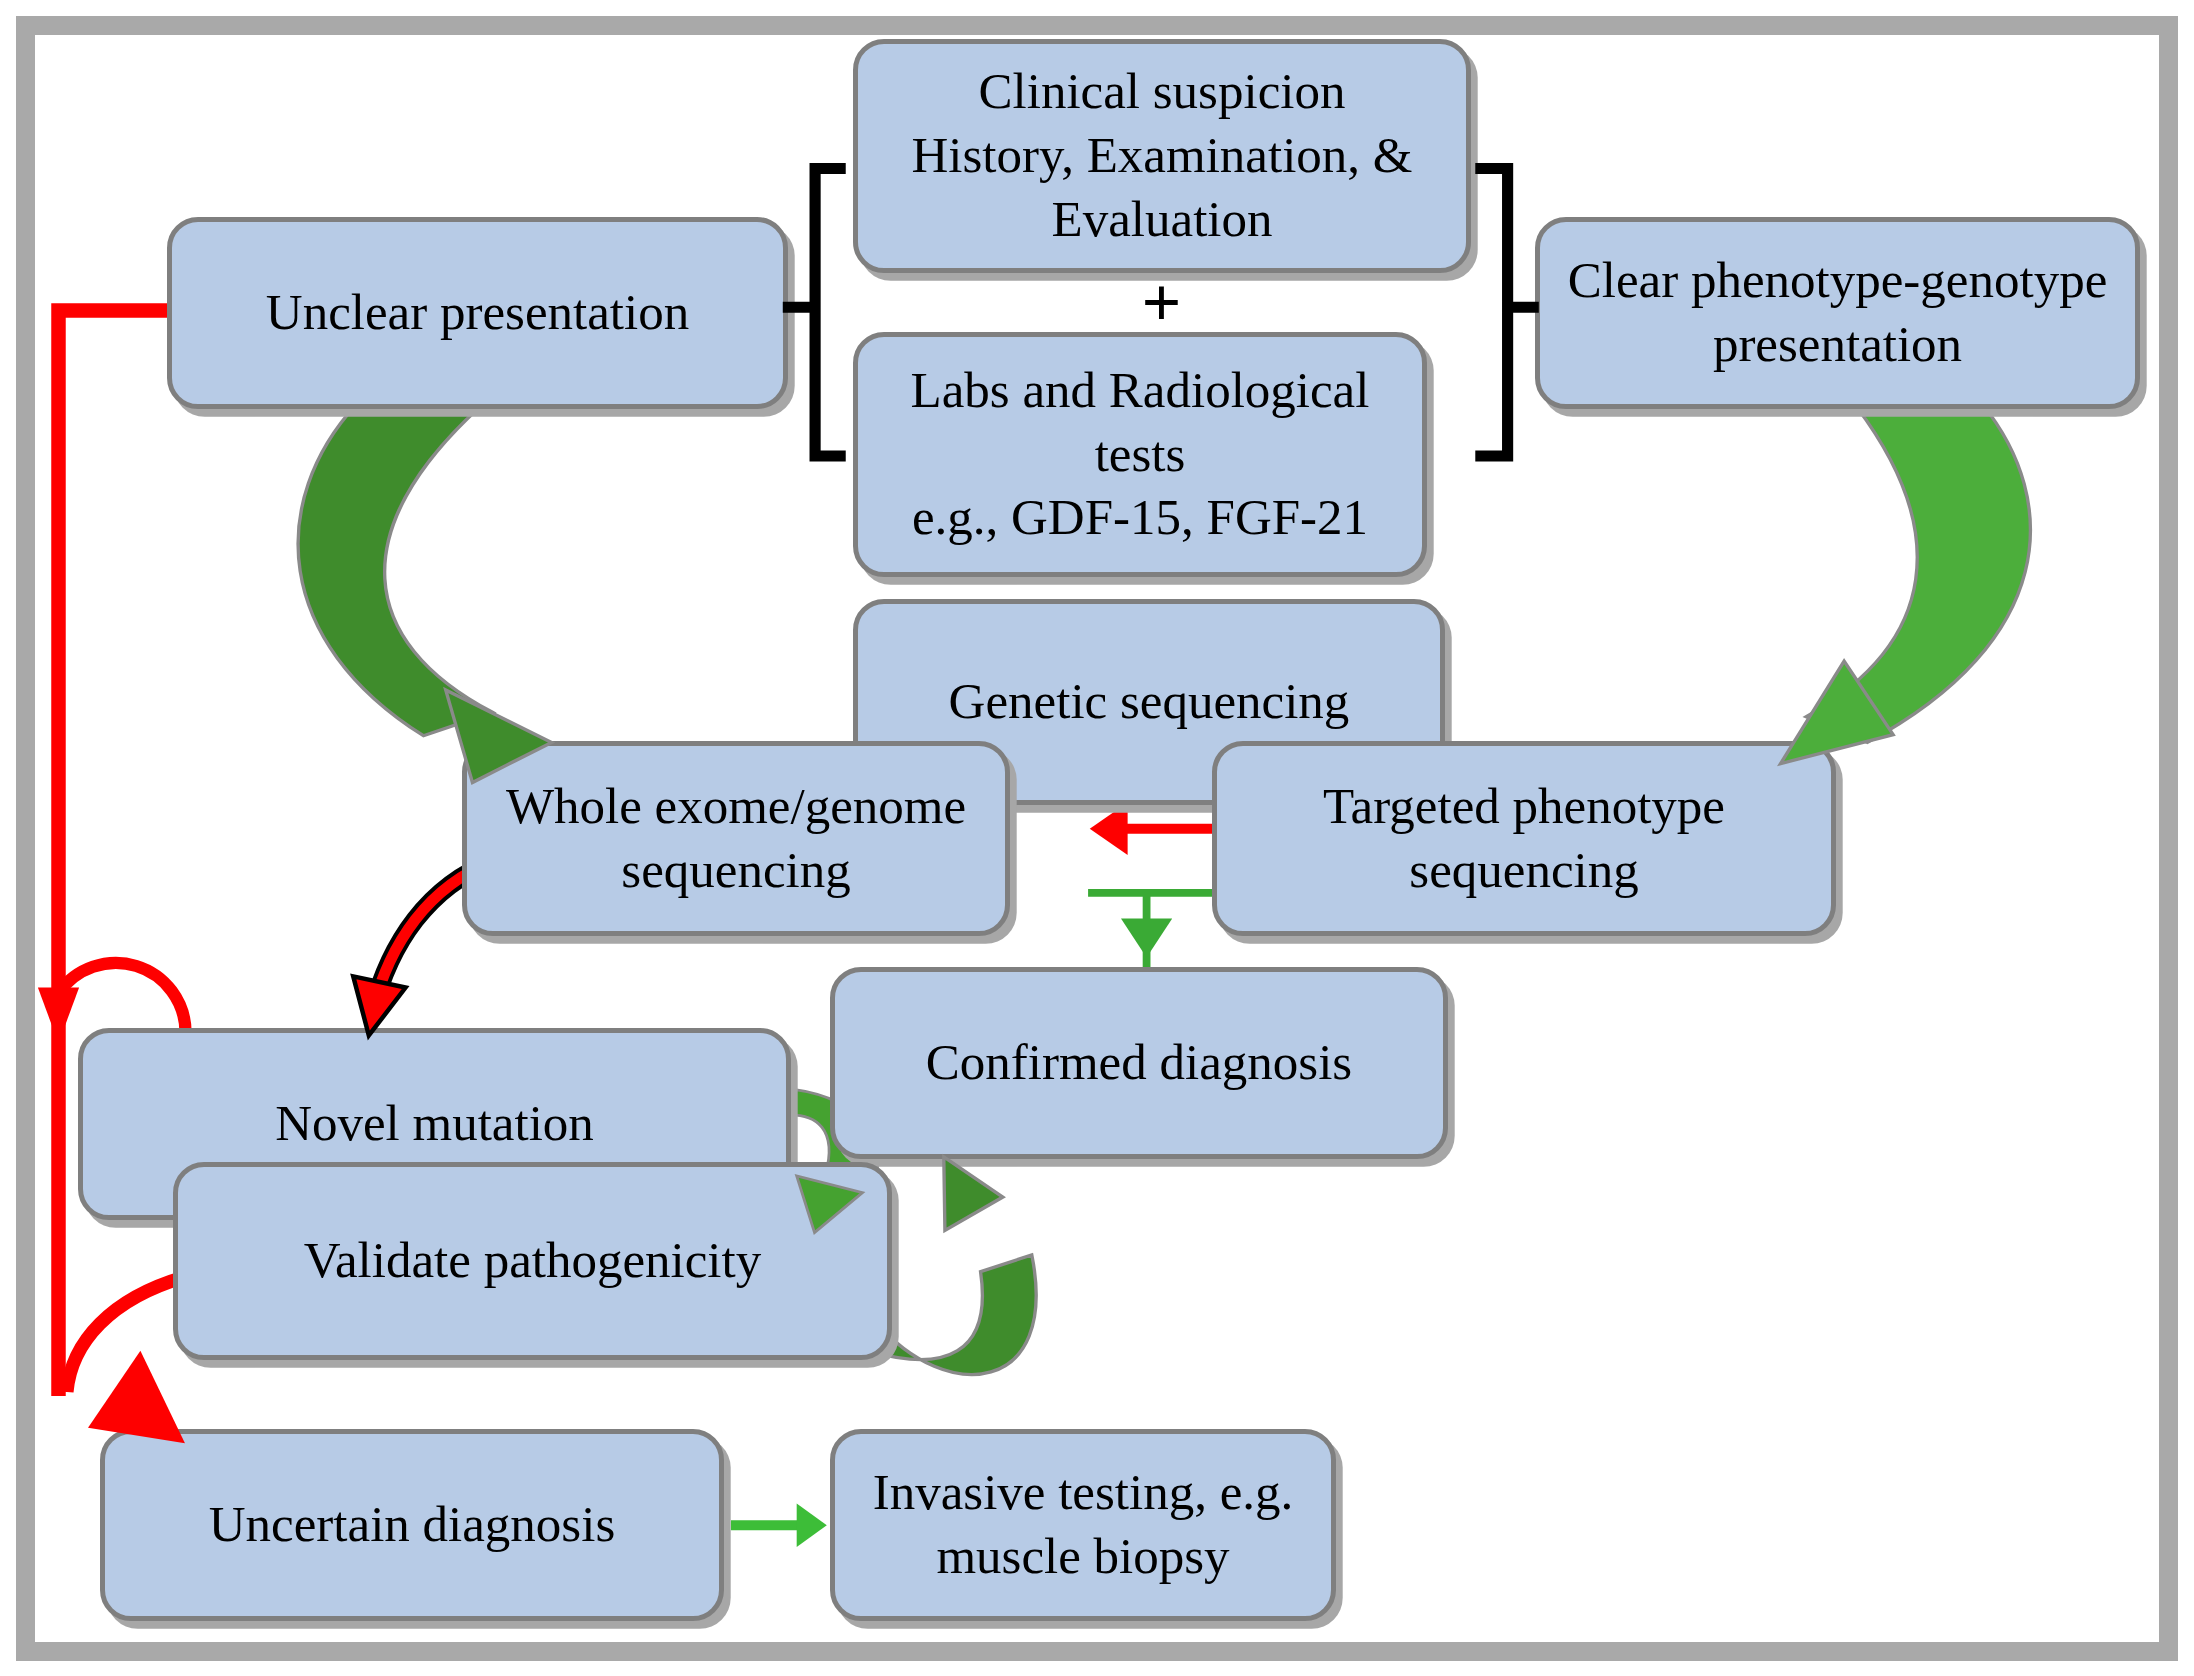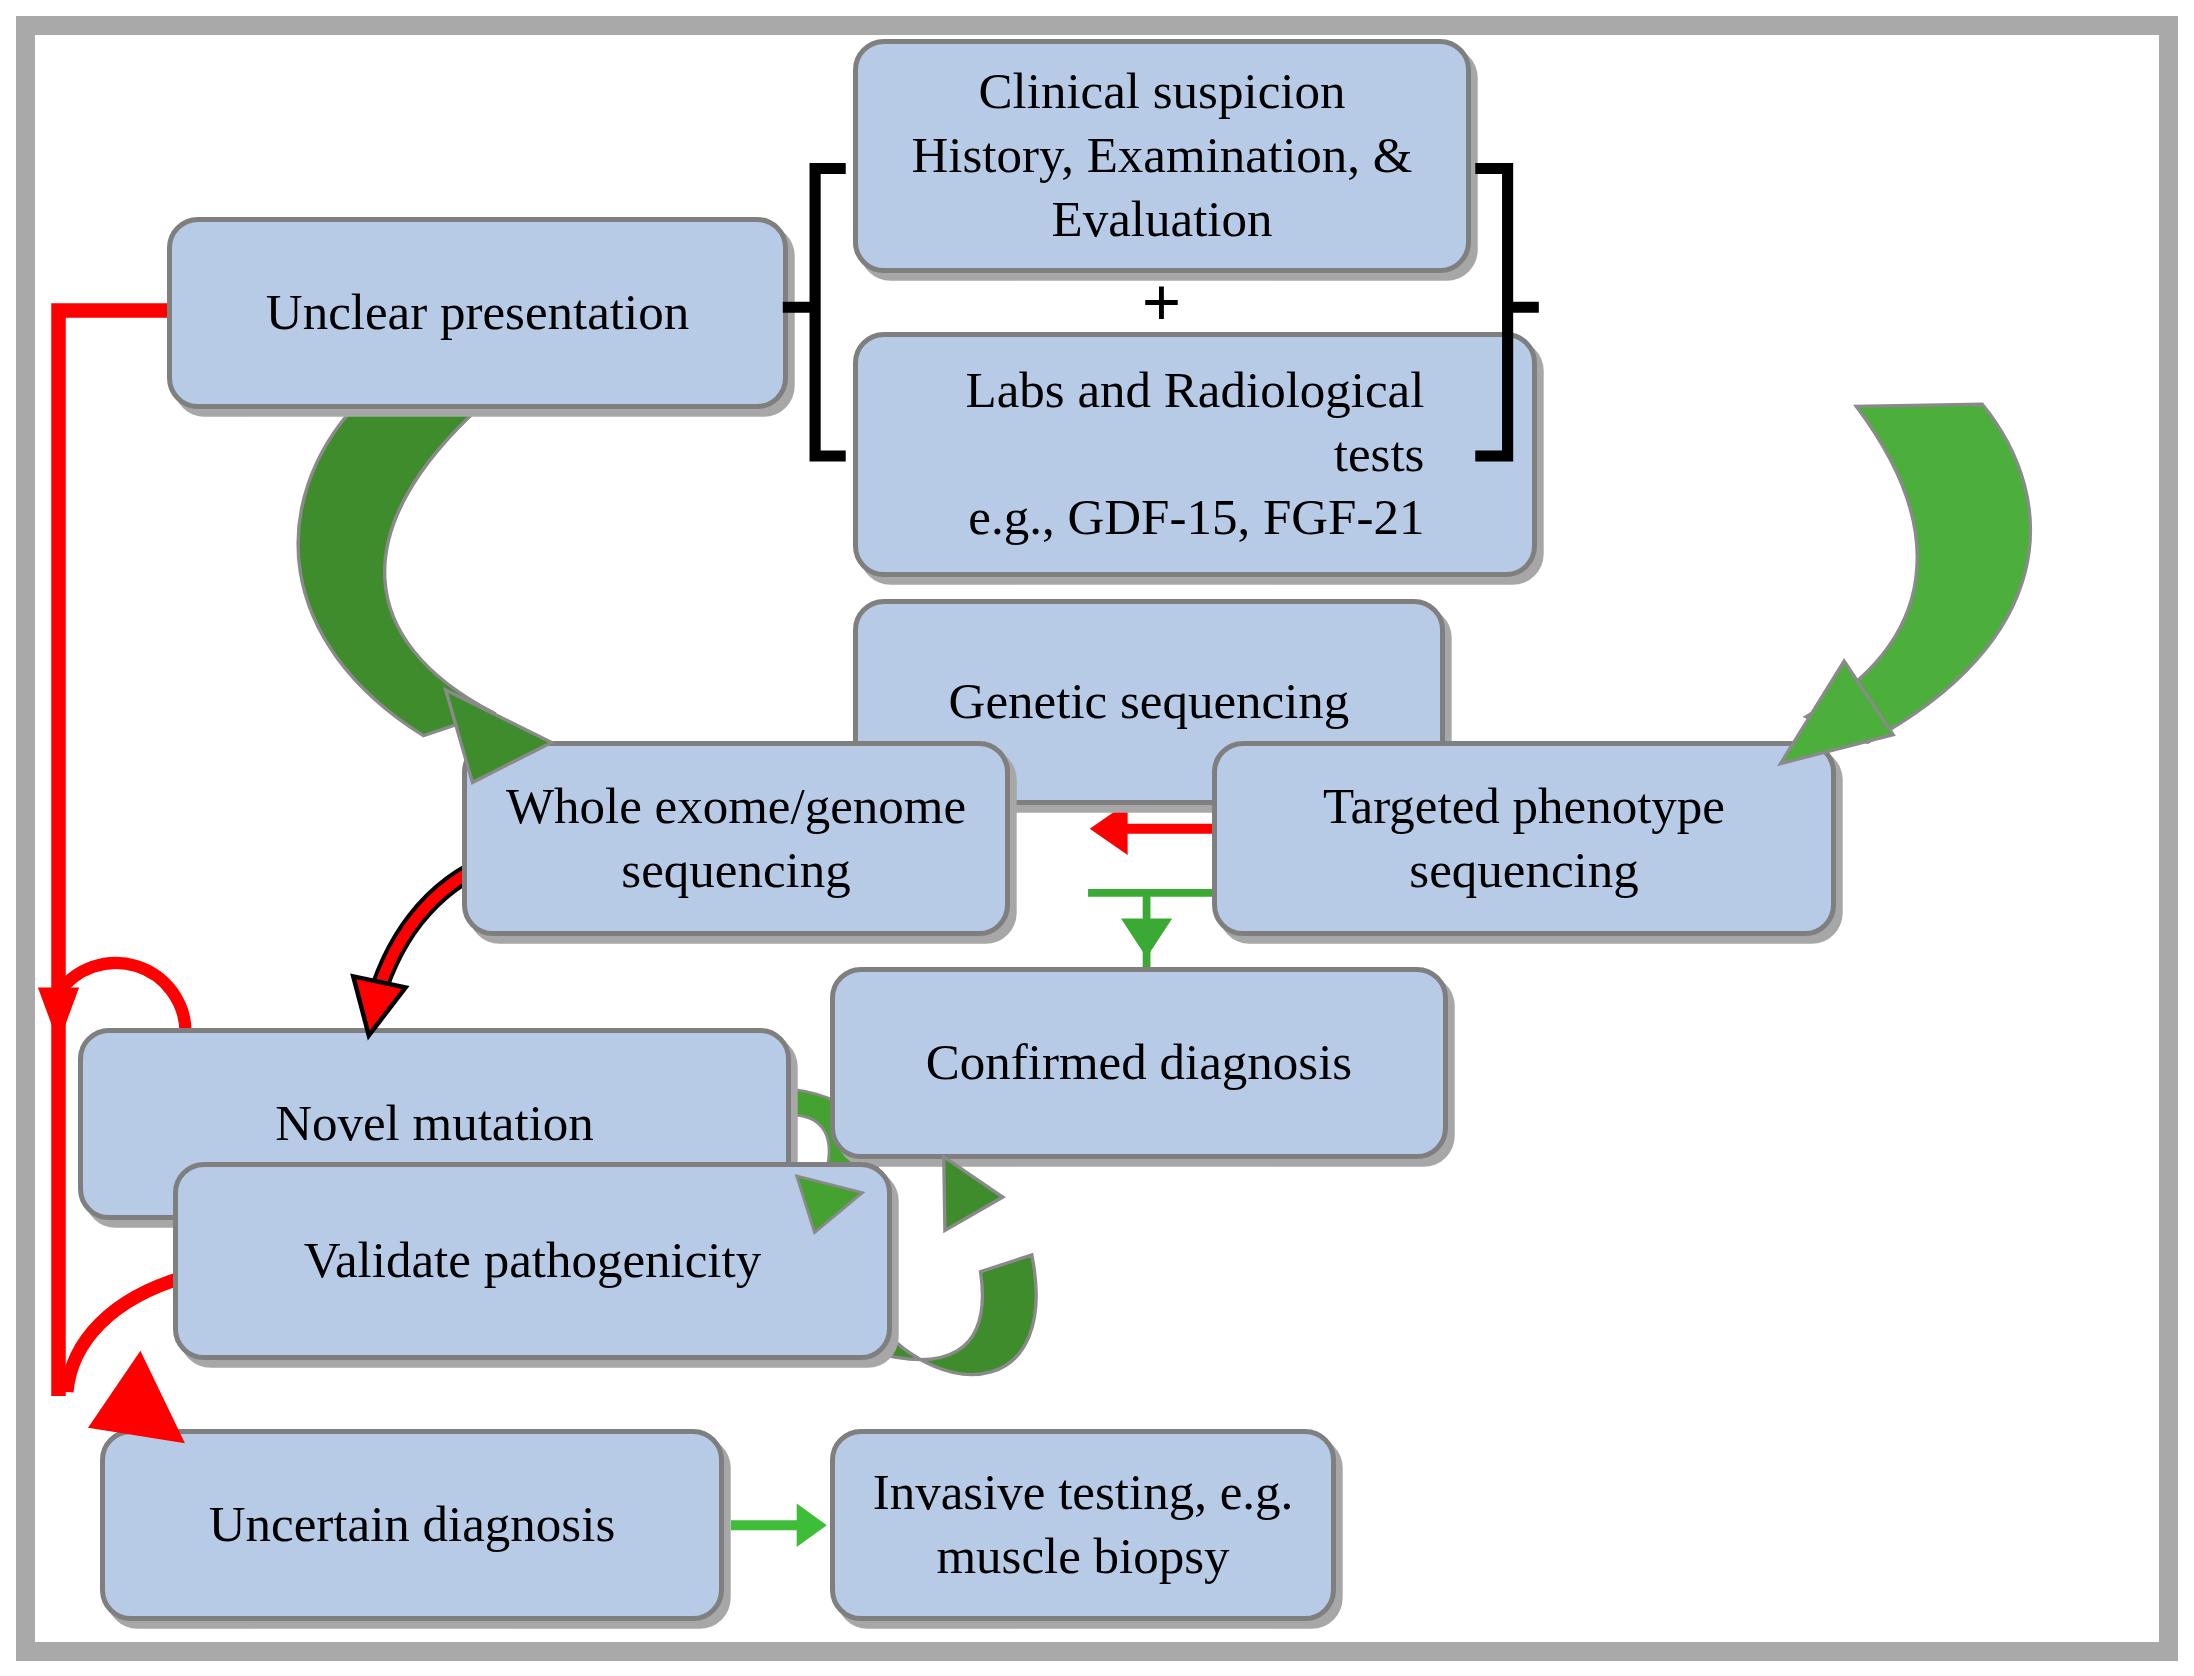--- a/index.html
+++ b/index.html
@@ -9,21 +9,21 @@
          border:19px solid #a9a9a9;z-index:4;pointer-events:none;}
   svg.layer{position:absolute;left:0;top:0;z-index:1;}
   svg.layer.over{z-index:3;}
   #nodes{position:absolute;left:0;top:0;width:100%;height:100%;z-index:2;text-decoration:underline;}
   .node{position:absolute;background:#b7cbe6;border:5px solid #7f7f7f;
         border-radius:31px;box-shadow:6.7px 7.8px 0 #a7a7a7;
         display:flex;align-items:center;justify-content:center;
         text-align:center;color:#000;font-size:51px;line-height:1.25;
         white-space:pre-line;box-sizing:border-box;padding:0 15.6px;}
   .n-clinical {left:853px;top:39px;  width:618px;height:234px;}
-  .n-labs     {left:853px;top:332px; width:684px;height:245px;text-align:right;}
+  .n-labs     {left:853px;top:332px; width:574px;height:245px;}
   .n-unclear  {left:167px; top:217px; width:621px;height:192px;}
   .n-clear    {left:1535px;top:217px; width:605px;height:192px;}
   .n-genetic  {left:853px;top:599px;width:592px;height:206px;align-items:center;}
   .n-wes      {left:462px; top:741px;width:548px;height:195px;}
   .n-targeted {left:1212px;top:741px;width:624px;height:195px;}
   .n-confirmed{left:830px;top:967px;width:618px;height:192px;}
   .n-novel    {left:78px; top:1028px;width:713px;height:192px;}
   .n-validate {left:173px; top:1162px;width:719px;height:198px;}
   .n-uncertain{left:100px; top:1429px;width:624px;height:192px;}
   .n-invasive {left:830px;top:1429px;width:506px;height:192px;}
@@ -69,20 +69,24 @@
 Evaluation</span>
   </div>
   <div class="node n-labs">
     <span>Labs and Radiological
 tests
 e.g., GDF-15, FGF-21</span>
   </div>
   <div class="node n-unclear">
     <span>Unclear presentation</span>
   </div>
+  <div class="node n-clear">
+    <span>Clear phenotype-genotype
+presentation</span>
+  </div>
   <div class="node n-genetic">
     <span>Genetic sequencing</span>
   </div>
   <div class="node n-wes">
     <span>Whole exome/genome
 sequencing</span>
   </div>
   <div class="node n-targeted">
     <span>Targeted phenotype
 sequencing</span>

